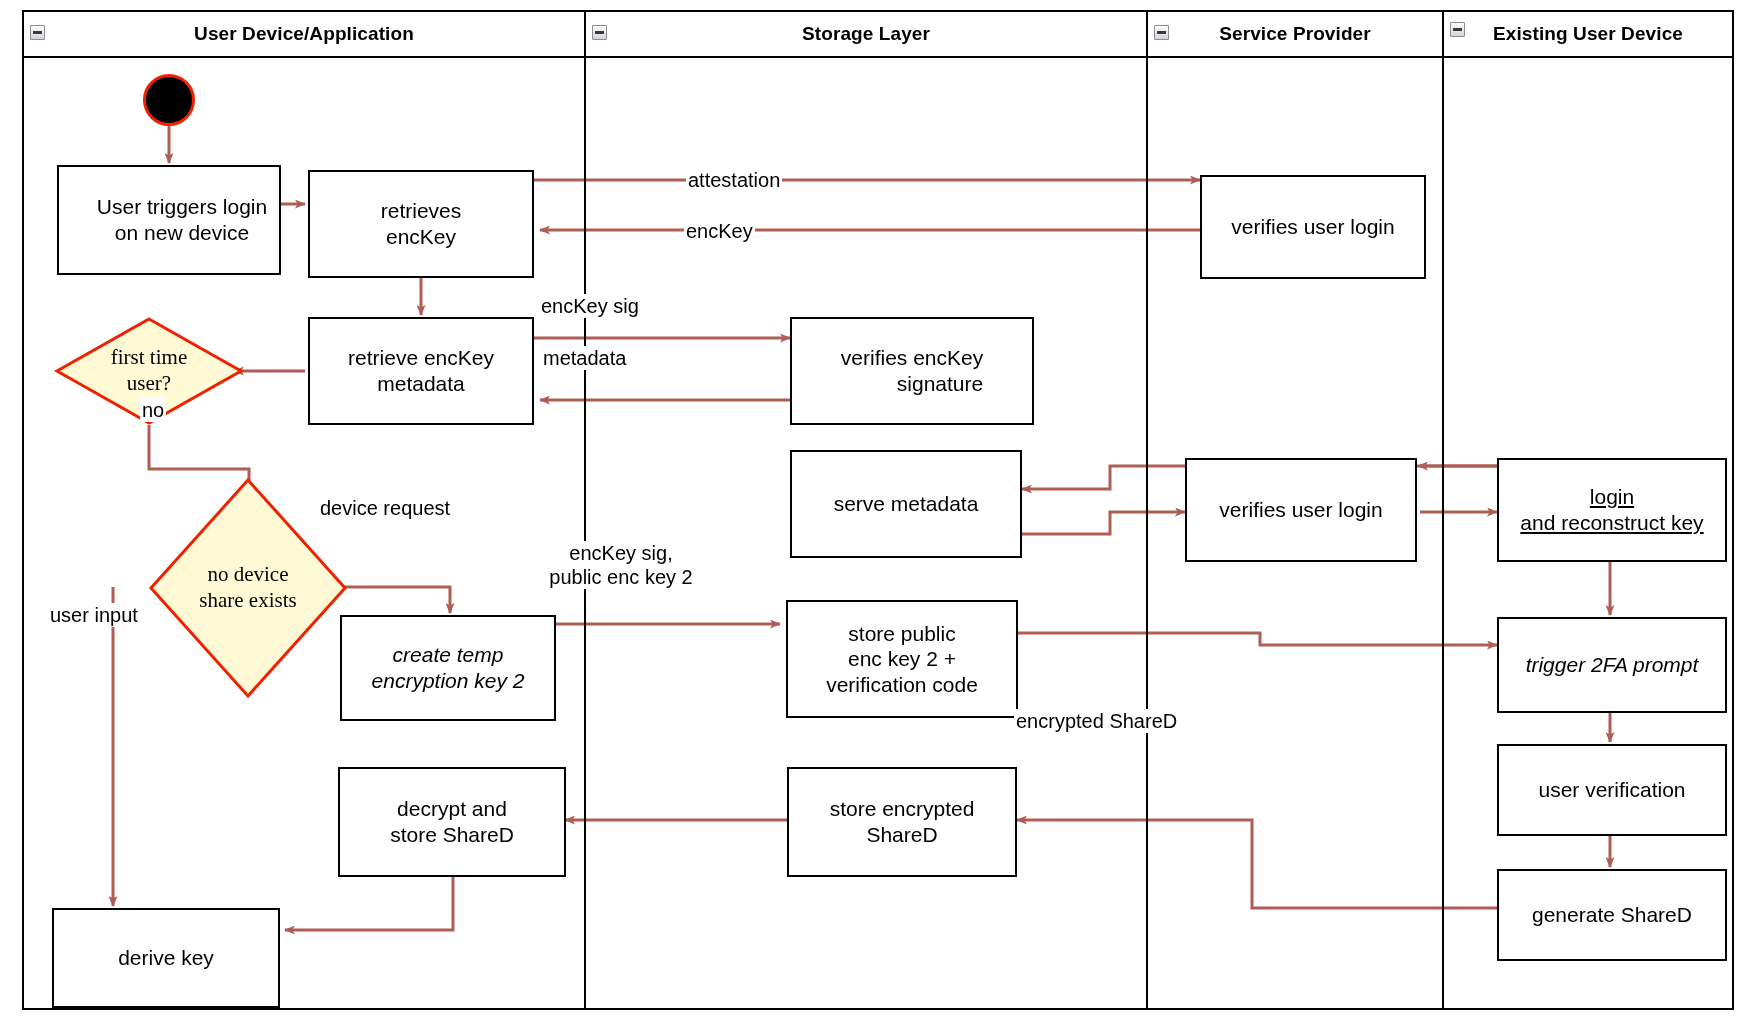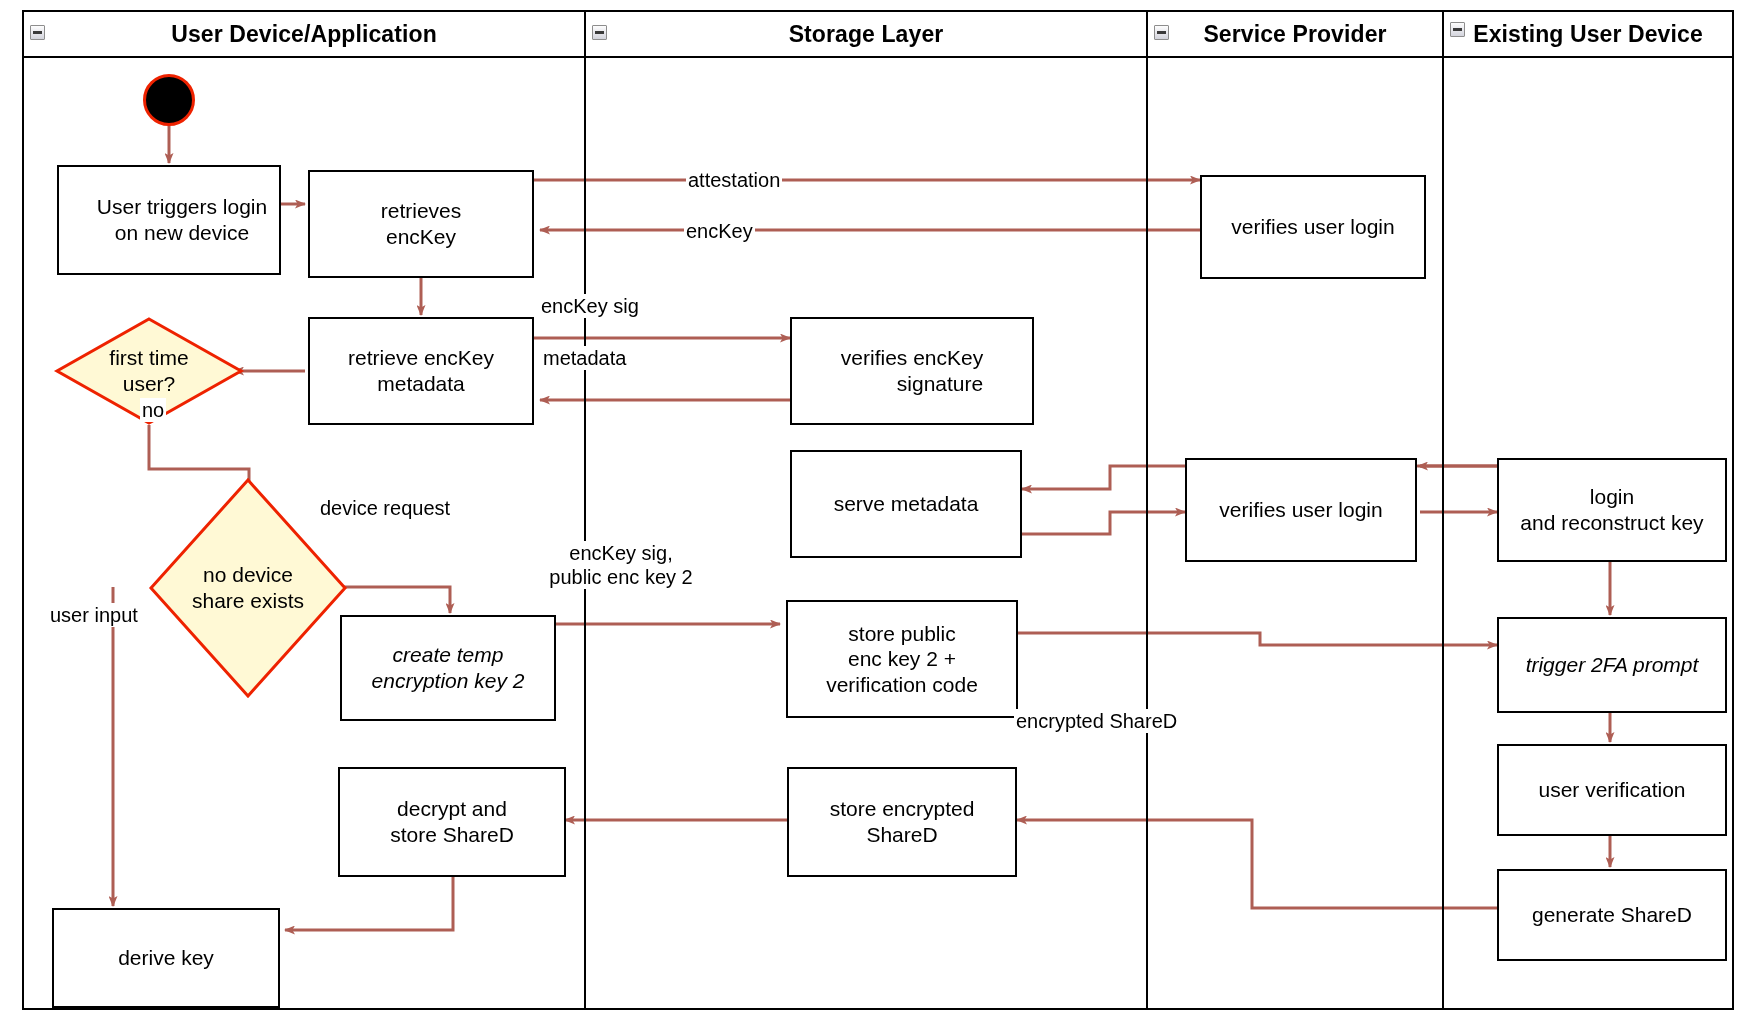--- a/index.html
+++ b/index.html
@@ -33,21 +33,21 @@
     box-sizing: border-box;
     border-right: 2px solid #000000;
     border-bottom: 2px solid #000000;
     background: #ffffff;
     display: flex;
     align-items: center;
     justify-content: center;
   }
   .lane-header.last { border-right: none; }
   .lane-title {
-    font-size: 23px;
+    font-size: 19px;
     font-weight: bold;
     color: #000000;
     white-space: nowrap;
     letter-spacing: 0.1px;
   }
   .lane-body {
     position: absolute;
     box-sizing: border-box;
     border-right: 2px solid #000000;
     background: transparent;
@@ -88,20 +88,21 @@
     font-size: 21px;
     line-height: 1.22;
     color: #000000;
     padding: 2px 6px;
     white-space: pre-line;
   }
 
   
   .diamond-wrap {
     position: absolute;
+    font-family: Liberation Serif, serif;
   }
   .diamond-wrap svg {
     position: absolute;
     left: 0; top: 0;
     overflow: visible;
   }
   .diamond-label {
     position: absolute;
     left: 0; top: 0;
     width: 100%;
@@ -295,21 +296,21 @@
   </div>
 
   <div class="node" style="left:1200px; top:175px; width:226px; height:104px;">
     <span>verifies user login</span>
   </div>
 
   <div class="node" style="left:1185px; top:458px; width:232px; height:104px;">
     <span>verifies user login</span>
   </div>
 
-  <div class="node" style="left:1497px; top:458px; width:230px; height:104px;">
+  <div class="node" style="left:1497px; top:458px; width:230px; height:104px;text-decoration:underline;">
     <span>login
 and reconstruct key</span>
   </div>
 
   <div class="node" style="left:1497px; top:617px; width:230px; height:96px;font-style:italic;">
     <span>trigger 2FA prompt</span>
   </div>
 
   <div class="node" style="left:1497px; top:744px; width:230px; height:92px;">
     <span>user verification</span>

